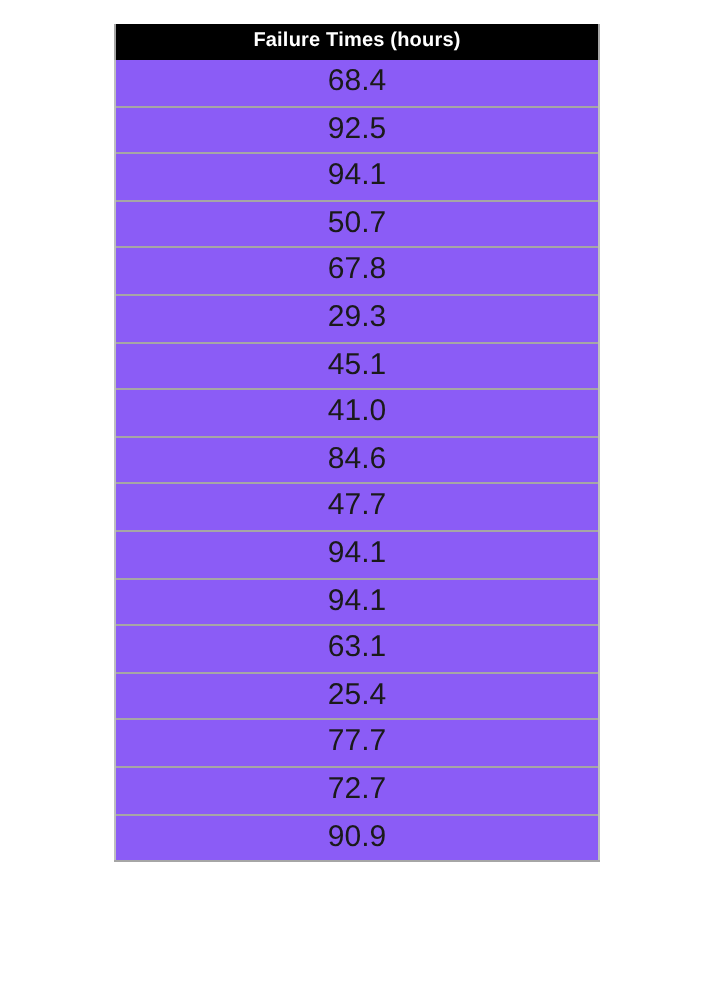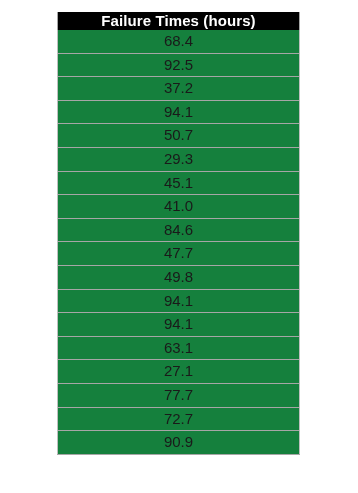--- a/index.html
+++ b/index.html
@@ -24,32 +24,32 @@
   table.data-table {
     width: 243px;
     border-collapse: collapse;
     table-layout: fixed;
   }
 
   table.data-table thead th.header-cell {
     background: #000000;
     color: #ffffff;
     font-weight: bold;
-    font-size: 15px;
+    font-size: 10px;
     text-align: center;
     height: 18px;
     line-height: 18px;
     padding: 0;
     border-left: 1px solid #a6a6a6;
     border-right: 1px solid #a6a6a6;
     letter-spacing: 0.1px;
   }
 
   table.data-table tbody td.value-cell {
-    background: #15803d;
+    background: #8b5cf6;
     color: #1a1a1a;
     font-size: 15px;
     text-align: center;
     height: 22.6px;
     line-height: 22.6px;
     padding: 0;
     border-top: 1.3px solid #a6a6a6;
     border-left: 1px solid #bfbfbf;
     border-right: 1px solid #bfbfbf;
   }
@@ -73,57 +73,54 @@
       </tr>
     </thead>
     <tbody id="table-body">
     <tr>
           <td class="value-cell">68.4</td>
         </tr>
         <tr>
           <td class="value-cell">92.5</td>
         </tr>
         <tr>
-          <td class="value-cell">37.2</td>
-        </tr>
-        <tr>
           <td class="value-cell">94.1</td>
         </tr>
         <tr>
           <td class="value-cell">50.7</td>
+        </tr>
+        <tr>
+          <td class="value-cell">67.8</td>
         </tr>
         <tr>
           <td class="value-cell">29.3</td>
         </tr>
         <tr>
           <td class="value-cell">45.1</td>
         </tr>
         <tr>
           <td class="value-cell">41.0</td>
         </tr>
         <tr>
           <td class="value-cell">84.6</td>
         </tr>
         <tr>
           <td class="value-cell">47.7</td>
         </tr>
         <tr>
-          <td class="value-cell">49.8</td>
-        </tr>
-        <tr>
           <td class="value-cell">94.1</td>
         </tr>
         <tr>
           <td class="value-cell">94.1</td>
         </tr>
         <tr>
           <td class="value-cell">63.1</td>
         </tr>
         <tr>
-          <td class="value-cell">27.1</td>
+          <td class="value-cell">25.4</td>
         </tr>
         <tr>
           <td class="value-cell">77.7</td>
         </tr>
         <tr>
           <td class="value-cell">72.7</td>
         </tr>
         <tr>
           <td class="value-cell">90.9</td>
         </tr>

